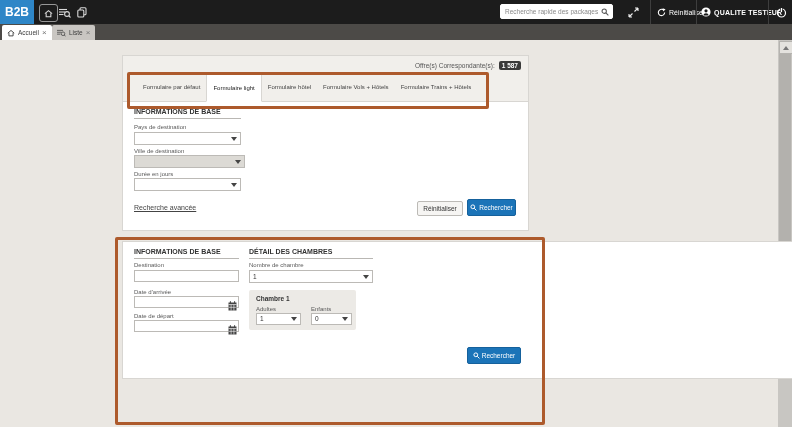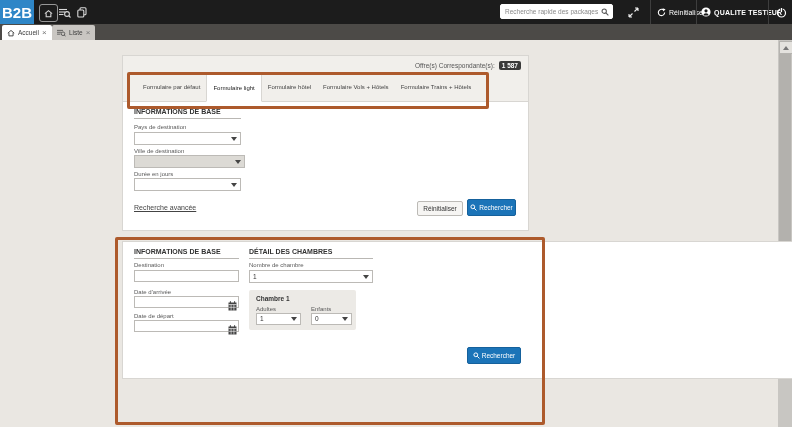--- a/index.html
+++ b/index.html
@@ -3,21 +3,21 @@
 <meta charset="utf-8">
 <style>
   html,body{margin:0;padding:0;}
   body{width:792px;height:427px;overflow:hidden;font-family:"Liberation Sans","DejaVu Sans",sans-serif;}
   #screen{position:relative;width:792px;height:427px;background:#eae7e2;overflow:hidden;}
   .abs{position:absolute;box-sizing:border-box;}
 
   
   .hdr{position:absolute;left:0;top:0;width:792px;height:24px;background:#1c1c1c;}
   .brand{position:absolute;left:0;top:0;width:34px;height:24px;background:#2e86c7;color:#fff;
-         font-size:15px;font-weight:bold;display:flex;align-items:center;justify-content:center;}
+         font-size:12px;font-weight:bold;display:flex;align-items:center;justify-content:center;}
   .hbtn{position:absolute;display:flex;align-items:center;justify-content:center;color:#d9d9d9;cursor:pointer;}
   .homebtn{left:39px;top:4px;width:17px;height:16px;border:1px solid #979797;border-radius:3px;}
   .divider{position:absolute;top:0;width:0;height:24px;border-left:1px solid #3e3e3e;}
   .hsearch{position:absolute;left:500px;top:4px;width:113px;height:15px;background:#fff;border:1px solid #fff;
            border-radius:2px;font-size:6.5px;color:#333;padding:0 14px 0 4px;box-sizing:border-box;outline:none;}
   .hsearch::placeholder{color:#8a8a8a;}
   .hgroup{position:absolute;top:0;height:24px;display:flex;align-items:center;gap:3px;color:#fff;cursor:pointer;}
   .hlabel{font-size:7px;color:#fff;white-space:nowrap;}
   .hlabel.b{font-weight:bold;letter-spacing:0.2px;}
 

